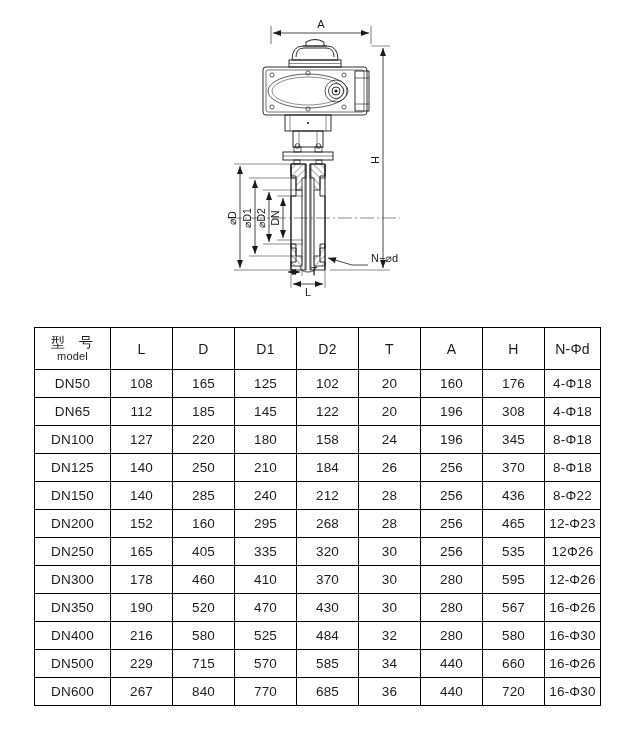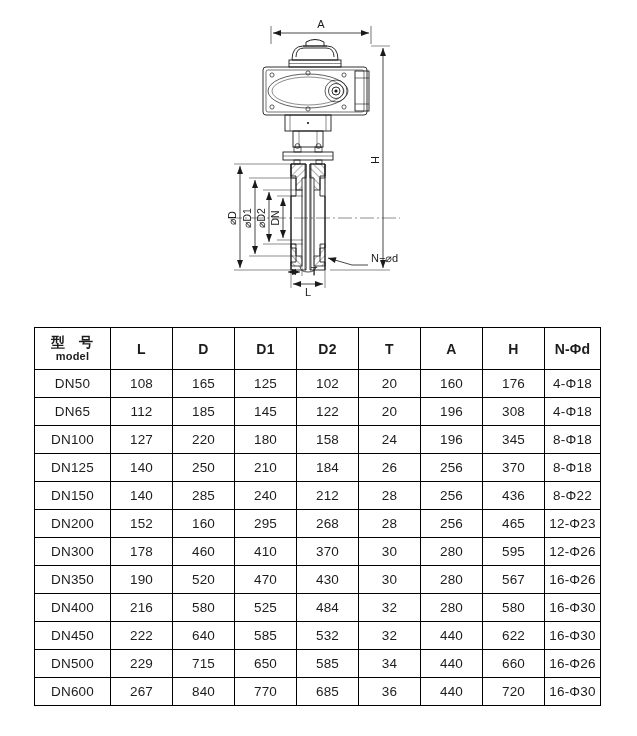--- a/index.html
+++ b/index.html
@@ -42,21 +42,20 @@
     font-size: 13.5px;
     color: #1c1c1c;
     padding: 0;
     height: 28px;
     font-weight: normal;
     letter-spacing: .2px;
   }
   table#spec-table thead th {
     height: 42px;
     font-size: 14px;
-    font-weight: bold;
   }
   .hdr-model-cn {
     display: block;
     letter-spacing: 5px;
     font-size: 14px;
     line-height: 1.15;
     padding-left: 4px;
   }
   .hdr-model-en {
     display: block;
@@ -335,20 +334,31 @@
           <td>152</td>
           <td>160</td>
           <td>295</td>
           <td>268</td>
           <td>28</td>
           <td>256</td>
           <td>465</td>
           <td>12-Φ23</td>
         </tr>
         <tr>
+          <td class="col-model">DN250</td>
+          <td>165</td>
+          <td>405</td>
+          <td>335</td>
+          <td>320</td>
+          <td>30</td>
+          <td>256</td>
+          <td>535</td>
+          <td>12Φ26</td>
+        </tr>
+        <tr>
           <td class="col-model">DN300</td>
           <td>178</td>
           <td>460</td>
           <td>410</td>
           <td>370</td>
           <td>30</td>
           <td>280</td>
           <td>595</td>
           <td>12-Φ26</td>
         </tr>
@@ -368,35 +378,24 @@
           <td>216</td>
           <td>580</td>
           <td>525</td>
           <td>484</td>
           <td>32</td>
           <td>280</td>
           <td>580</td>
           <td>16-Φ30</td>
         </tr>
         <tr>
-          <td class="col-model">DN450</td>
-          <td>222</td>
-          <td>640</td>
-          <td>585</td>
-          <td>532</td>
-          <td>32</td>
-          <td>440</td>
-          <td>622</td>
-          <td>16-Φ30</td>
-        </tr>
-        <tr>
           <td class="col-model">DN500</td>
           <td>229</td>
           <td>715</td>
-          <td>650</td>
+          <td>570</td>
           <td>585</td>
           <td>34</td>
           <td>440</td>
           <td>660</td>
           <td>16-Φ26</td>
         </tr>
         <tr>
           <td class="col-model">DN600</td>
           <td>267</td>
           <td>840</td>

